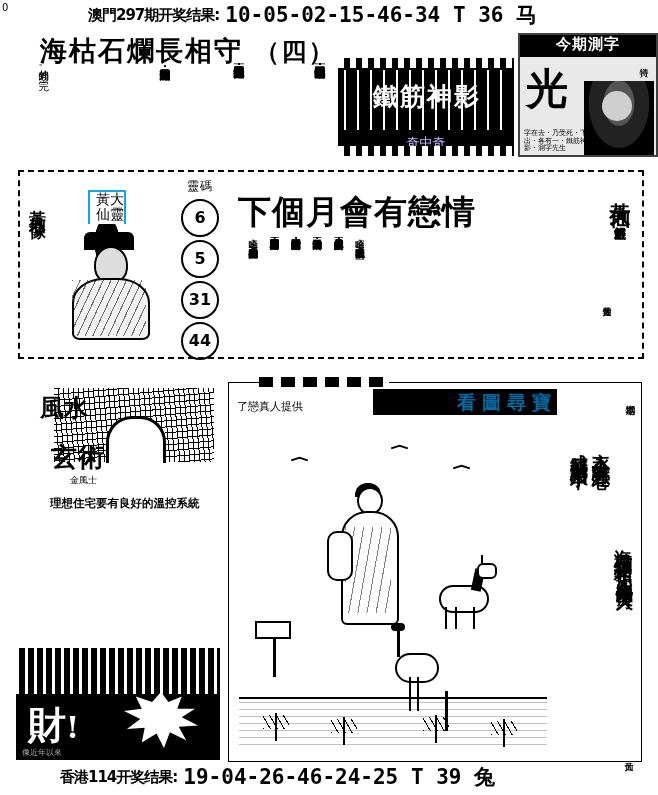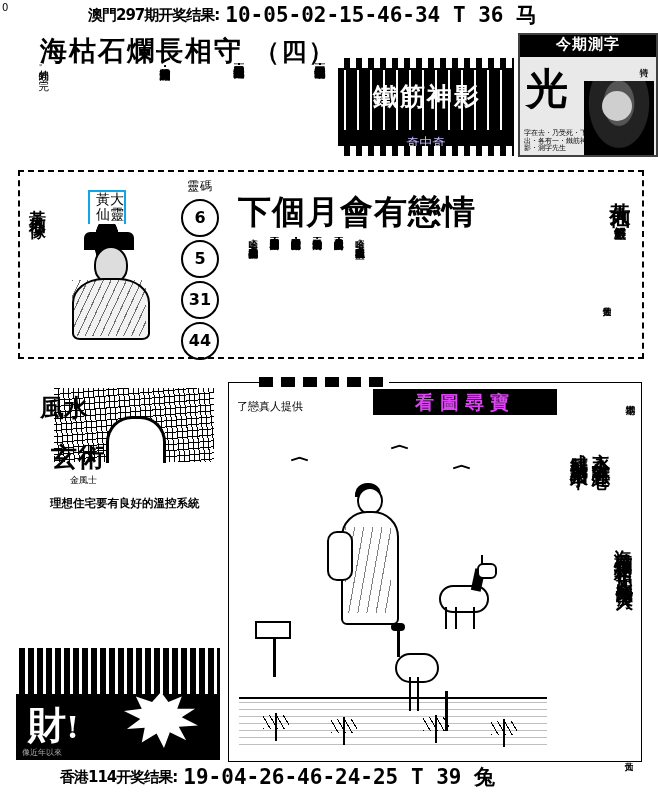--- a/index.html
+++ b/index.html
@@ -99,21 +99,21 @@
      clip-path:polygon(50% 0,60% 18%,78% 8%,72% 30%,96% 30%,78% 45%,100% 60%,74% 62%,84% 86%,62% 72%,54% 100%,44% 74%,24% 90%,28% 64%,4% 66%,22% 48%,0 34%,24% 30%,16% 8%,38% 18%);}
   .moneybox .cai{position:absolute;left:12px;top:52px;font-size:38px;font-weight:bold;color:#fff;font-family:"DejaVu Serif","Liberation Serif",serif;}
   .moneybox .cai .ex{font-size:30px;}
   .moneybox .small{position:absolute;left:6px;bottom:2px;font-size:8px;color:#aaa;}
 
   
   .picpanel{position:absolute;left:228px;top:382px;width:412px;height:378px;border:1px solid #000;background:#fff;}
   .picpanel .topdash{position:absolute;left:30px;top:-6px;width:130px;height:10px;
      background-image:repeating-linear-gradient(90deg,#000 0 14px,#fff 14px 22px);}
   .picpanel .credit{position:absolute;left:8px;top:16px;font-size:11px;}
-  .picpanel .kantu{position:absolute;left:144px;top:6px;width:184px;height:26px;background:#000;color:#d946ef;font-size:19px;font-weight:bold;text-align:center;letter-spacing:6px;line-height:26px;}
+  .picpanel .kantu{position:absolute;left:144px;top:6px;width:184px;height:26px;background:#000;color:#0369a1;font-size:19px;font-weight:bold;text-align:right;letter-spacing:6px;line-height:26px;}
   .picpanel .sideglyph{position:absolute;right:4px;top:14px;font-size:10px;writing-mode:vertical-rl;}
 
   .scene{position:absolute;left:10px;top:48px;width:308px;height:320px;}
   .ground{position:absolute;left:0;bottom:52px;width:308px;height:2px;background:#000;}
   .water{position:absolute;left:0;bottom:0;width:308px;height:54px;
      background-image:repeating-linear-gradient(0deg,transparent 0 6px,#000 6px 7px);opacity:.25;}
   .lady{position:absolute;left:96px;top:56px;width:66px;height:150px;}
   .lady .l-head{position:absolute;left:22px;top:0;width:22px;height:24px;border:2px solid #000;border-radius:50%;background:#fff;}
   .lady .l-hair{position:absolute;left:20px;top:-4px;width:26px;height:14px;background:#000;border-radius:12px 12px 0 0;}
   .lady .l-robe{position:absolute;left:6px;top:24px;width:54px;height:110px;border:2px solid #000;background:#fff;

